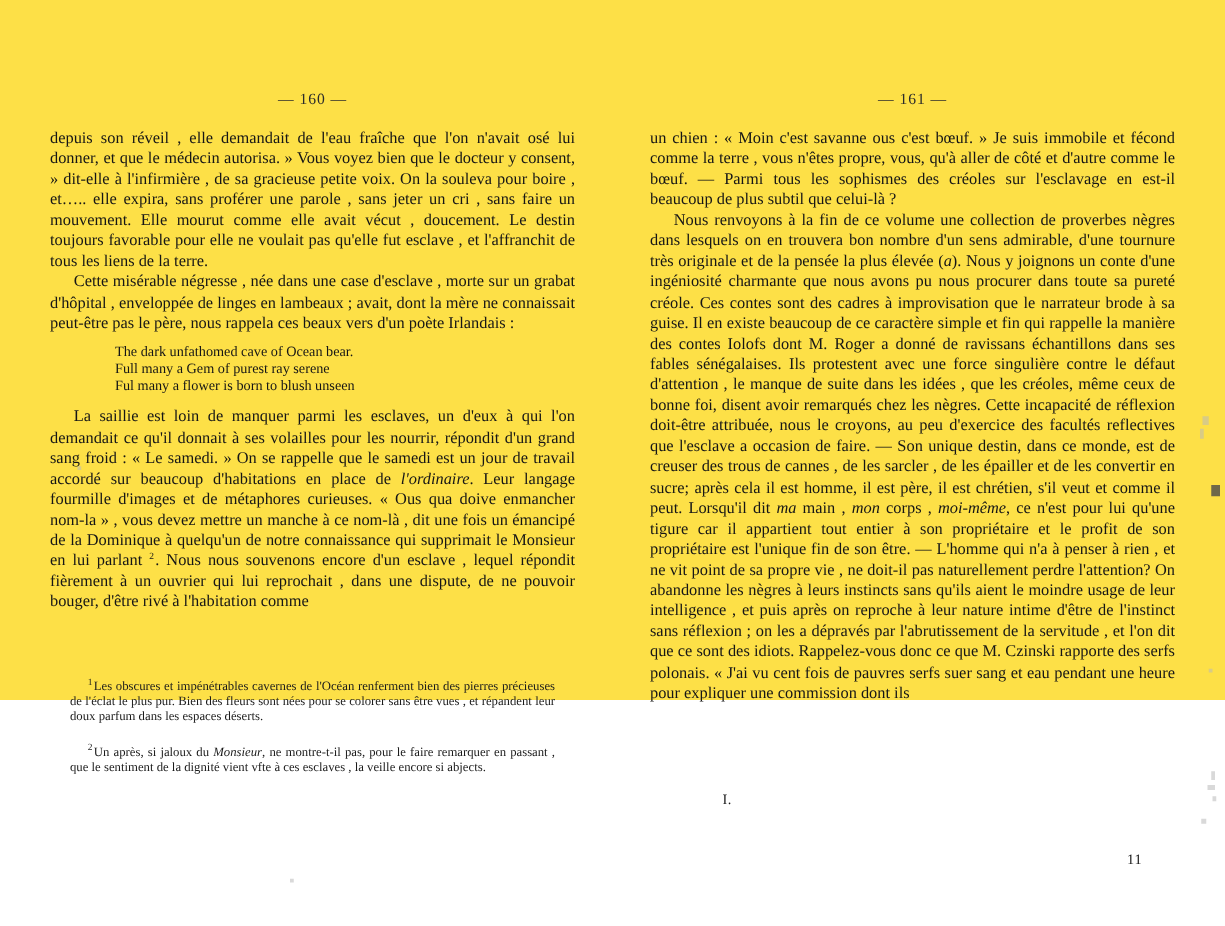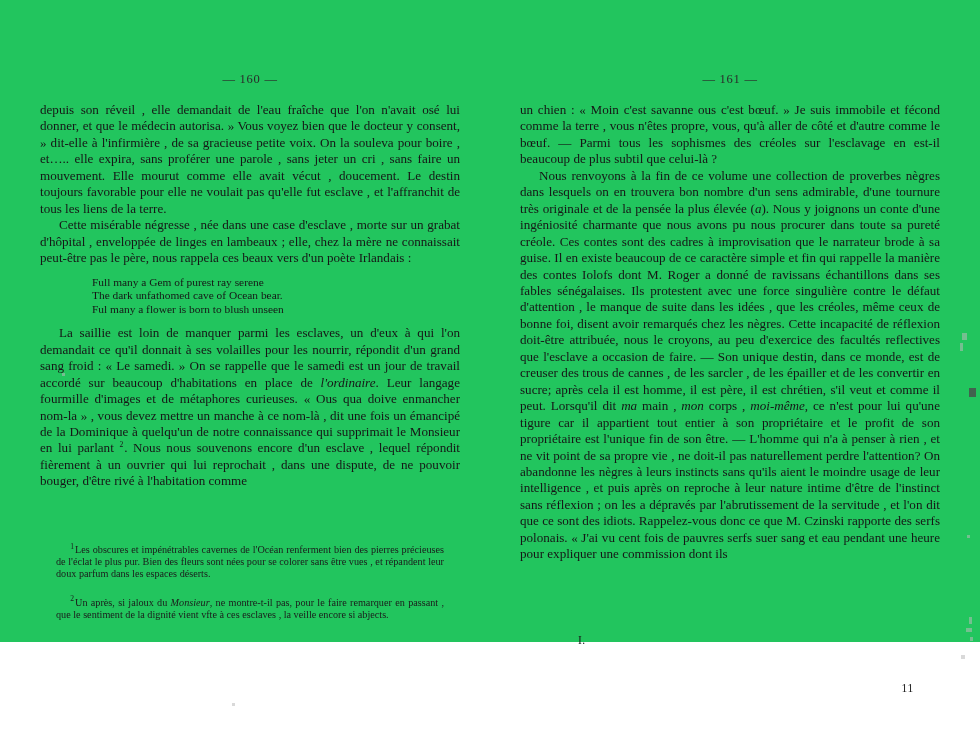--- a/index.html
+++ b/index.html
@@ -11,22 +11,22 @@
   body {
     width: 980px;
     height: 741px;
     font-family: "Liberation Serif", "DejaVu Serif", serif;
     color: #191919;
     overflow: hidden;
   }
   .scan {
     position: relative;
     width: 980px;
-    height: 642px;
-    background: #22c55e;
+    height: 560px;
+    background: #fde047;
   }
   
   .speck {
     position: absolute;
     background: #b9b9b9;
     opacity: .55;
   }
   .spread {
     position: absolute;
     left: 0;
@@ -127,25 +127,25 @@
   <div class="spread">
 
     <div class="page">
 
       <div class="folio">—  160  —</div>
 
       <div class="body-text">
 
         <p class="cont">depuis son réveil , elle demandait de l'eau fraîche que l'on n'avait osé lui donner, et que le médecin autorisa. » Vous voyez bien que le docteur y consent, » dit-elle à l'infirmière , de sa gracieuse petite voix. On la souleva pour boire , et….. elle expira, sans proférer une parole , sans jeter un cri , sans faire un mouvement. Elle mourut comme elle avait vécut , doucement. Le destin toujours favorable pour elle ne voulait pas qu'elle fut esclave , et l'affranchit de tous les liens de la terre.</p>
 
-        <p>Cette misérable négresse , née dans une case d'esclave , morte sur un grabat d'hôpital , enveloppée de linges en lambeaux ; elle, chez la mère ne connaissait peut-être pas le père, nous rappela ces beaux vers d'un poète Irlandais :</p>
+        <p>Cette misérable négresse , née dans une case d'esclave , morte sur un grabat d'hôpital , enveloppée de linges en lambeaux ; avait, dont la mère ne connaissait peut-être pas le père, nous rappela ces beaux vers d'un poète Irlandais :</p>
 
         <div class="verse">
+          <div>The dark unfathomed cave of Ocean bear.</div>
           <div>Full many a Gem of purest ray serene</div>
-          <div>The dark unfathomed cave of Ocean bear.</div>
           <div>Ful many a flower is born to blush unseen</div>
         </div>
 
         <p><span>La saillie est loin de manquer parmi les esclaves, un d'eux à qui l'on demandait ce qu'il donnait à ses volailles pour les nourrir, répondit d'un grand sang froid : « Le samedi. » On se rappelle que le samedi est un jour de travail accordé sur beaucoup d'habitations en place de </span><i>l'ordinaire</i><span>. Leur langage fourmille d'images et de métaphores curieuses. « Ous qua doive enmancher nom-la » , vous devez mettre un manche à ce nom-là , dit une fois un émancipé de la Dominique à quelqu'un de notre connaissance qui supprimait le Monsieur en lui parlant </span><span class="fn-marker">2</span><span>. Nous nous souvenons encore d'un esclave , lequel répondit fièrement à un ouvrier qui lui reprochait , dans une dispute, de ne pouvoir bouger, d'être rivé à l'habitation comme</span></p>
 
       </div>
 
       <div class="footnotes">
         <p><span class="fn-marker">1</span><span>Les obscures et impénétrables cavernes de l'Océan renferment bien des pierres précieuses de l'éclat le plus pur. Bien des fleurs sont nées pour se colorer sans être vues , et répandent leur doux parfum dans les espaces déserts.</span></p>
         <p><span class="fn-marker">2</span><span>Un après, si jaloux du </span><i>Monsieur</i><span>, ne montre-t-il pas, pour le faire remarquer en passant , que le sentiment de la dignité vient vfte à ces esclaves , la veille encore si abjects.</span></p>

